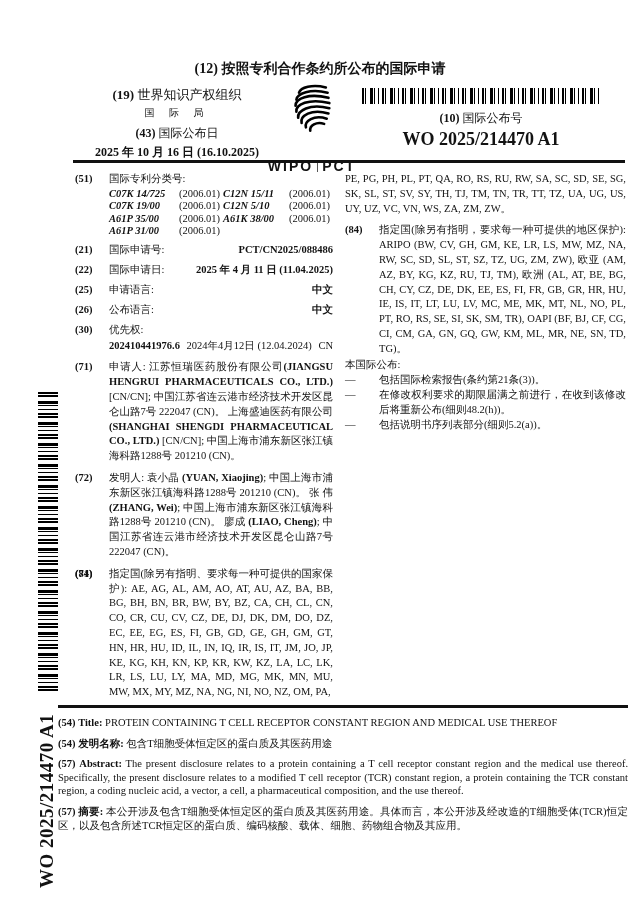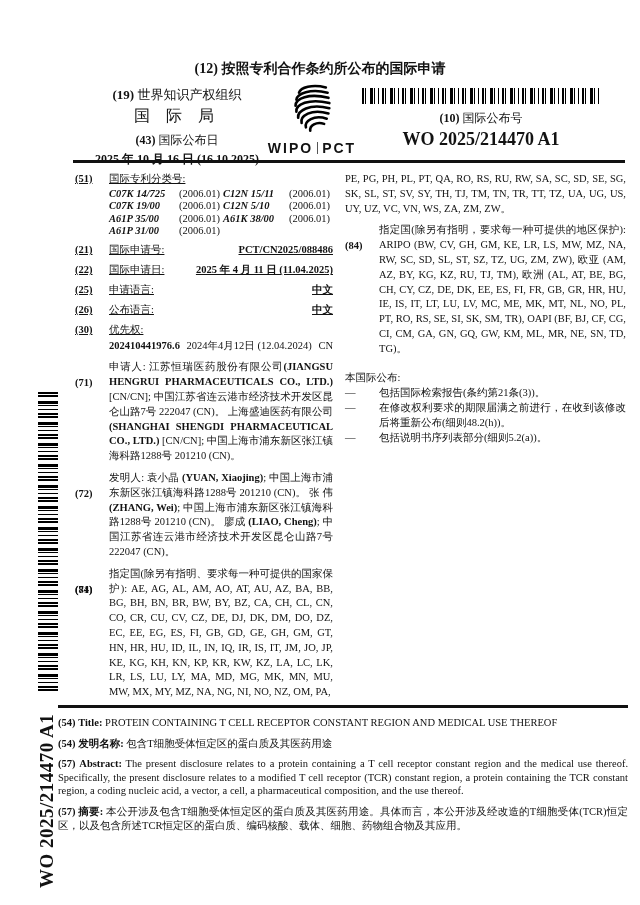--- a/index.html
+++ b/index.html
@@ -10,28 +10,28 @@
     font-family:"Liberation Serif","DejaVu Serif",serif;
     font-size:10.5px; overflow:hidden;
   }
   b,.b { font-weight:bold; }
 
   
   .line12 { position:absolute; top:60px; left:0; width:100%; text-align:center;
             font-size:14px; font-weight:bold; }
   .hdr-left { position:absolute; left:82px; top:86px; width:190px; text-align:center; }
   .hdr-left .org { font-size:13px; }
-  .hdr-left .bureau { font-size:16px; letter-spacing:6px; margin-top:2px; }
+  .hdr-left .bureau { font-size:10px; letter-spacing:6px; margin-top:2px; }
   .hdr-left .pubdate-lbl { font-size:12px; margin-top:5px; }
   .hdr-left .pubdate-val { font-size:12px; font-weight:bold; margin-top:2px; white-space:nowrap; }
 
   .logo { position:absolute; left:266px; top:82px; width:92px; text-align:center; }
   .logo svg { display:block; margin:0 auto; }
   .logo .logotype { font-family:"Liberation Sans","DejaVu Sans",sans-serif;
-    font-size:14px; font-weight:bold; letter-spacing:2px; margin-top:2px; white-space:nowrap; }
+    font-size:14px; font-weight:bold; letter-spacing:2px; margin-top:20px; white-space:nowrap; }
   .logo .sep { display:inline-block; width:1px; height:12px; background:#555;
     vertical-align:-1px; margin:0 4px; }
 
   .barcode-top { position:absolute; left:362px; top:88px; width:240px; height:16px;
     background:repeating-linear-gradient(90deg,
       #000 0 2px,#fff 2px 3px,#000 3px 4px,#fff 4px 8px,#000 8px 11px,
       #fff 11px 12px,#000 12px 13px,#fff 13px 16px,#000 16px 17px,#fff 17px 20px); }
   .pubnum-block { position:absolute; left:358px; top:110px; width:246px; text-align:center; }
   .pubnum-lbl { font-size:12px; }
   .pubnum-val { font-size:18px; font-weight:bold; margin-top:2px; white-space:nowrap; }
@@ -48,36 +48,36 @@
     transform-origin:0 0; font-size:19px; font-weight:bold; white-space:nowrap;
     letter-spacing:0.5px; }
 
   
   .body-cols { position:absolute; left:75px; top:172px; width:552px; }
   .col-left  { position:absolute; left:0; top:0; width:258px; }
   .col-right { position:absolute; left:270px; top:0; width:281px; }
 
   .para { position:relative; padding-left:34px; text-align:justify;
           line-height:14.8px; margin-top:7px; }
-  .para > .tag { position:absolute; left:0; top:0; font-weight:bold;margin-top:16px; }
-  .kv { display:flex; margin-top:5.5px; line-height:14.5px;text-decoration:underline; }
+  .para > .tag { position:absolute; left:0; top:0; font-weight:bold; }
+  .kv { display:flex; margin-top:5.5px; line-height:14.5px; }
   .kv .tag { width:34px; flex:none; font-weight:bold; }
   .kv .lbl { flex:none; }
   .kv .value { flex:1; text-align:right; font-weight:bold; white-space:nowrap; }
 
   .ipc-label { line-height:14.5px; }
   .ipc-rows { margin-top:1px; }
   .ipc-row { display:grid; grid-template-columns:70px 44px 66px auto; line-height:12.6px; }
   .ipc-row .code { font-weight:bold; font-style:italic; }
 
   .prio-line { display:flex; justify-content:space-between; padding-left:34px;
                line-height:14.5px; margin-top:1px; }
 
   .states-cont { text-align:justify; line-height:14.8px; }
-  .notes { margin-top:13px; }
+  .notes { }
   .notes-heading { line-height:15px; }
   .note { display:flex; line-height:15px; }
   .note .dash { width:12px; flex:none; }
   .note .gap { width:22px; flex:none; }
   .note .ntext { flex:1; text-align:justify; }
 
   
   .bottom { position:absolute; left:58px; top:716px; width:570px; }
   .brow { text-align:justify; line-height:13.6px; }
   .brow + .brow { margin-top:7px; }

